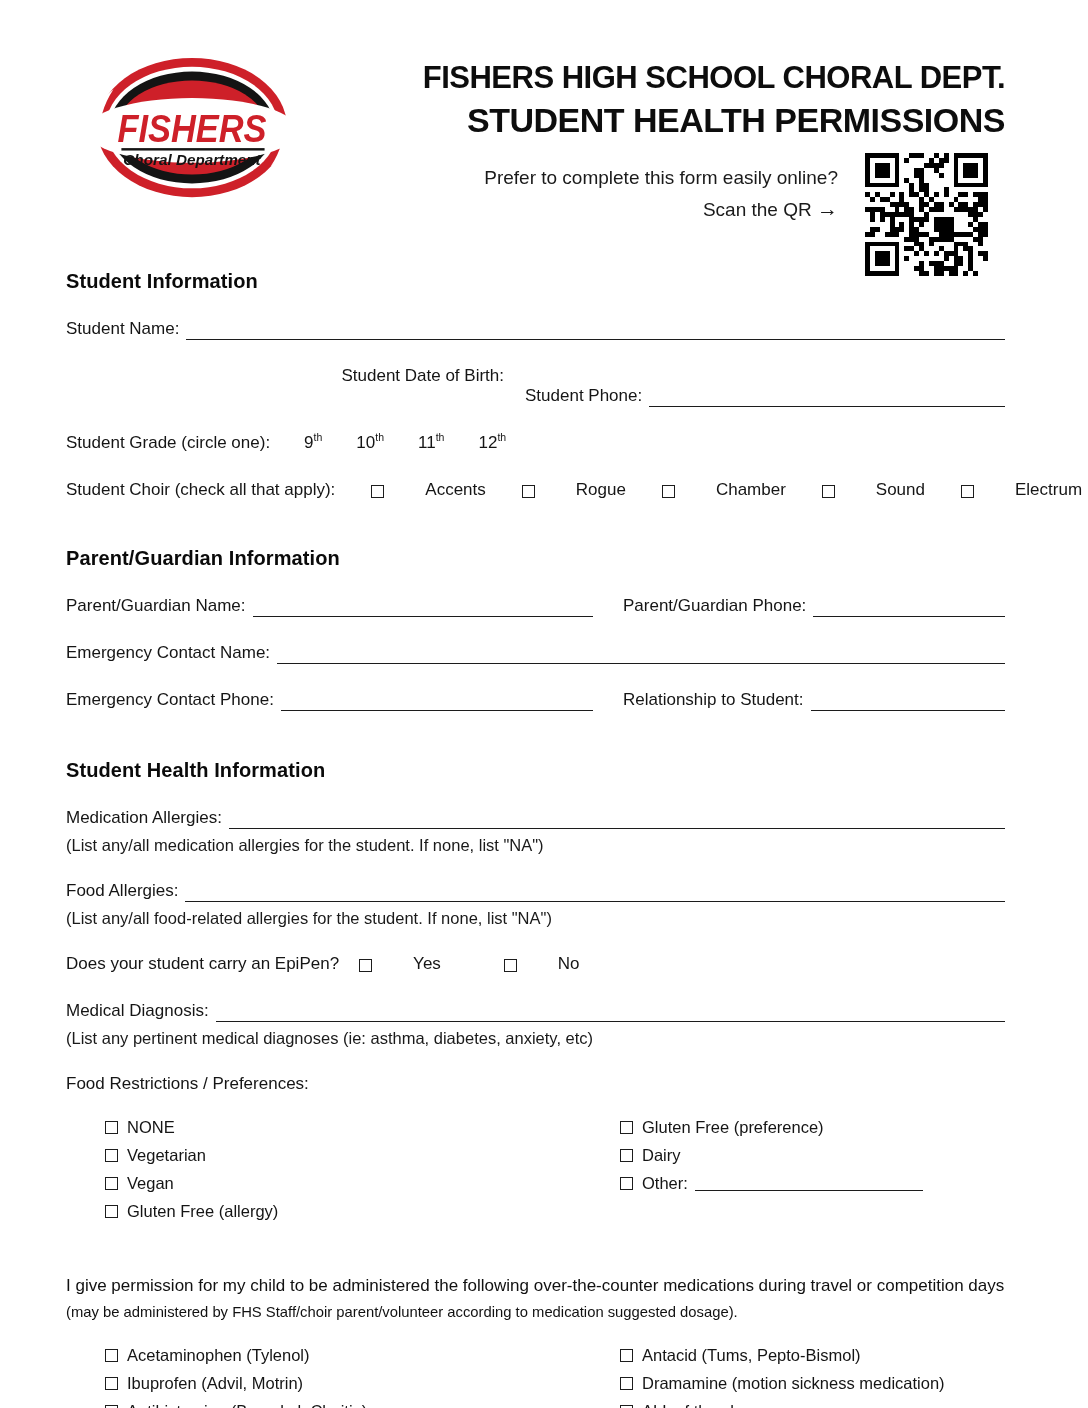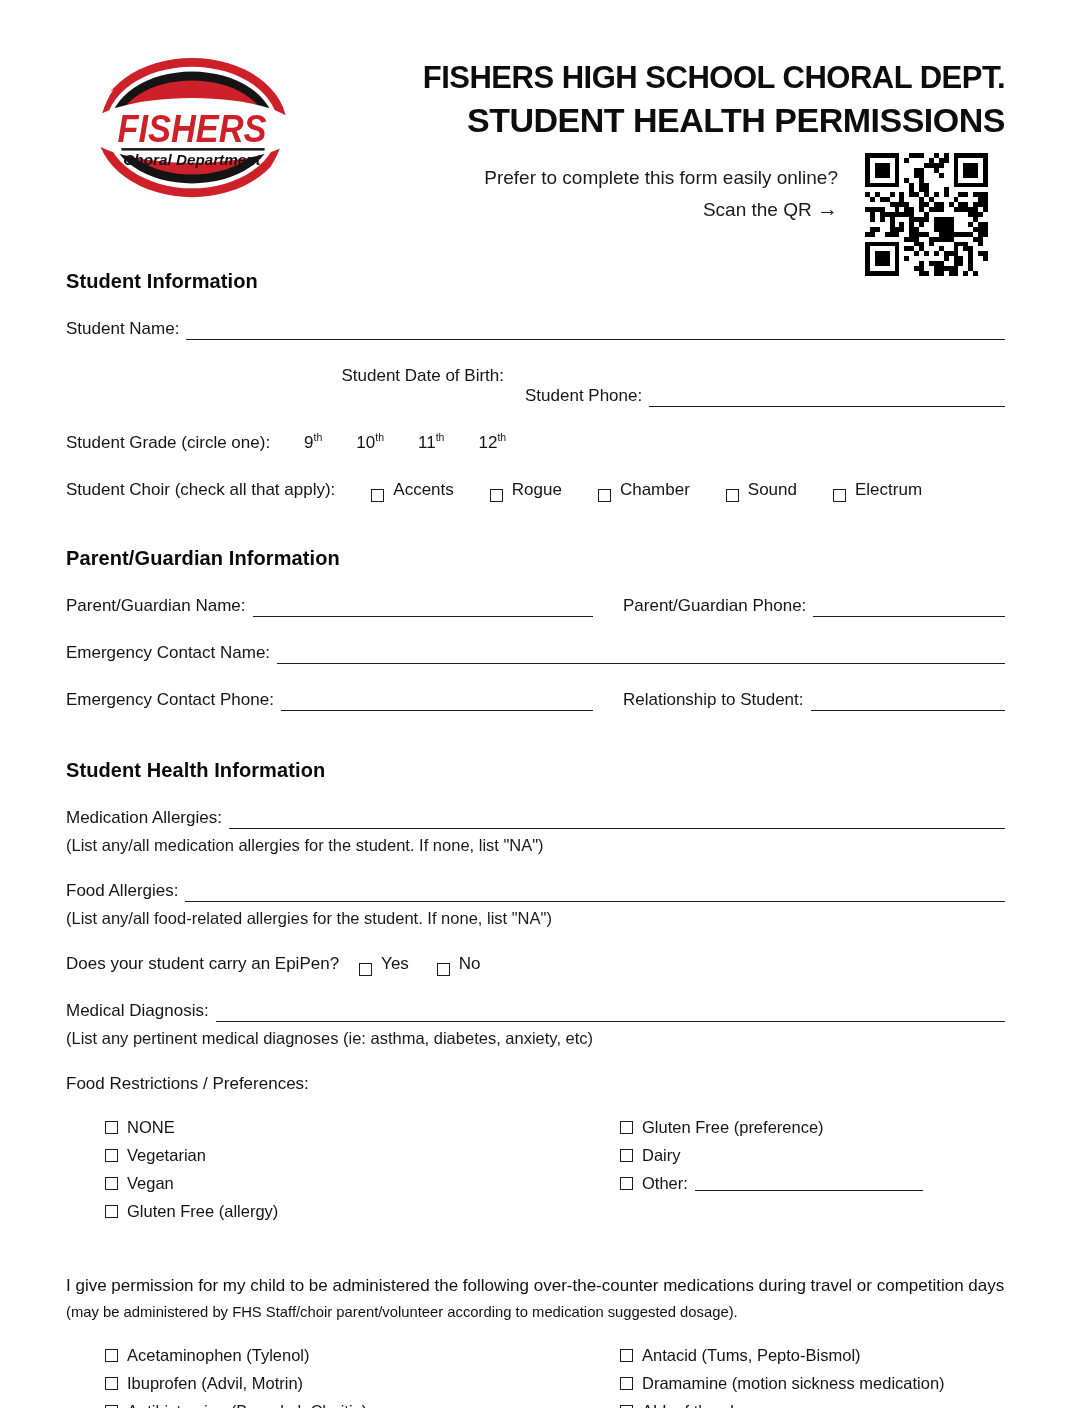--- a/index.html
+++ b/index.html
@@ -36,24 +36,24 @@
   .hint { font-size:16.5px; margin-top:7px; color:#1a1a1a; }
 
   
   .grade { margin-left:34px; }
   .grade:first-of-type { margin-left:32px; }
   .grade sup { font-size:10.5px; vertical-align:super; line-height:0; }
 
   
   .cb { display:inline-block; width:13px; height:13px; border:1.5px solid #1d1d1d; background:#fff;
         margin-right:9px; position:relative; top:1px; flex:0 0 auto; }
-  .cb-item { display:inline-flex; align-items:flex-end; white-space:nowrap; }
+  .cb-item { display:inline-flex; align-items:center; white-space:nowrap;gap:32px; }
   .inline-cb { margin-left:36px; }
   .inline-cb-yes { margin-left:20px; }
-  .inline-cb-no { margin-left:28px; }
+  .inline-cb-no { margin-left:63px; }
 
   
   .check-cols { display:flex; margin-top:22px; padding-left:39px;justify-content:center; }
   .check-col-left { width:515px; flex:0 0 auto; }
   .check-col-right { flex:1 1 auto; }
   .check-col-left .cb-row, .check-col-right .cb-row {
     display:flex; align-items:center; font-size:16.5px; height:20px; margin-bottom:8px;
   }
   .cb-row .cb { top:0; }
   .other-line { border-bottom:1.4px solid #1c1c1c; width:228px; height:16px; margin-left:7px; }

